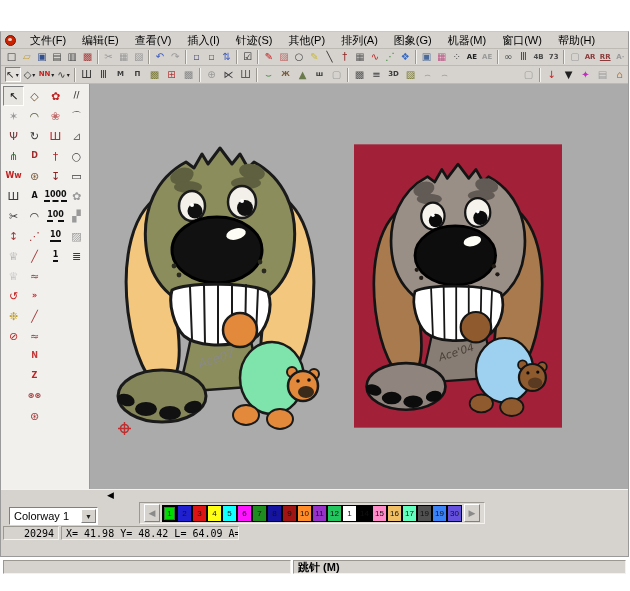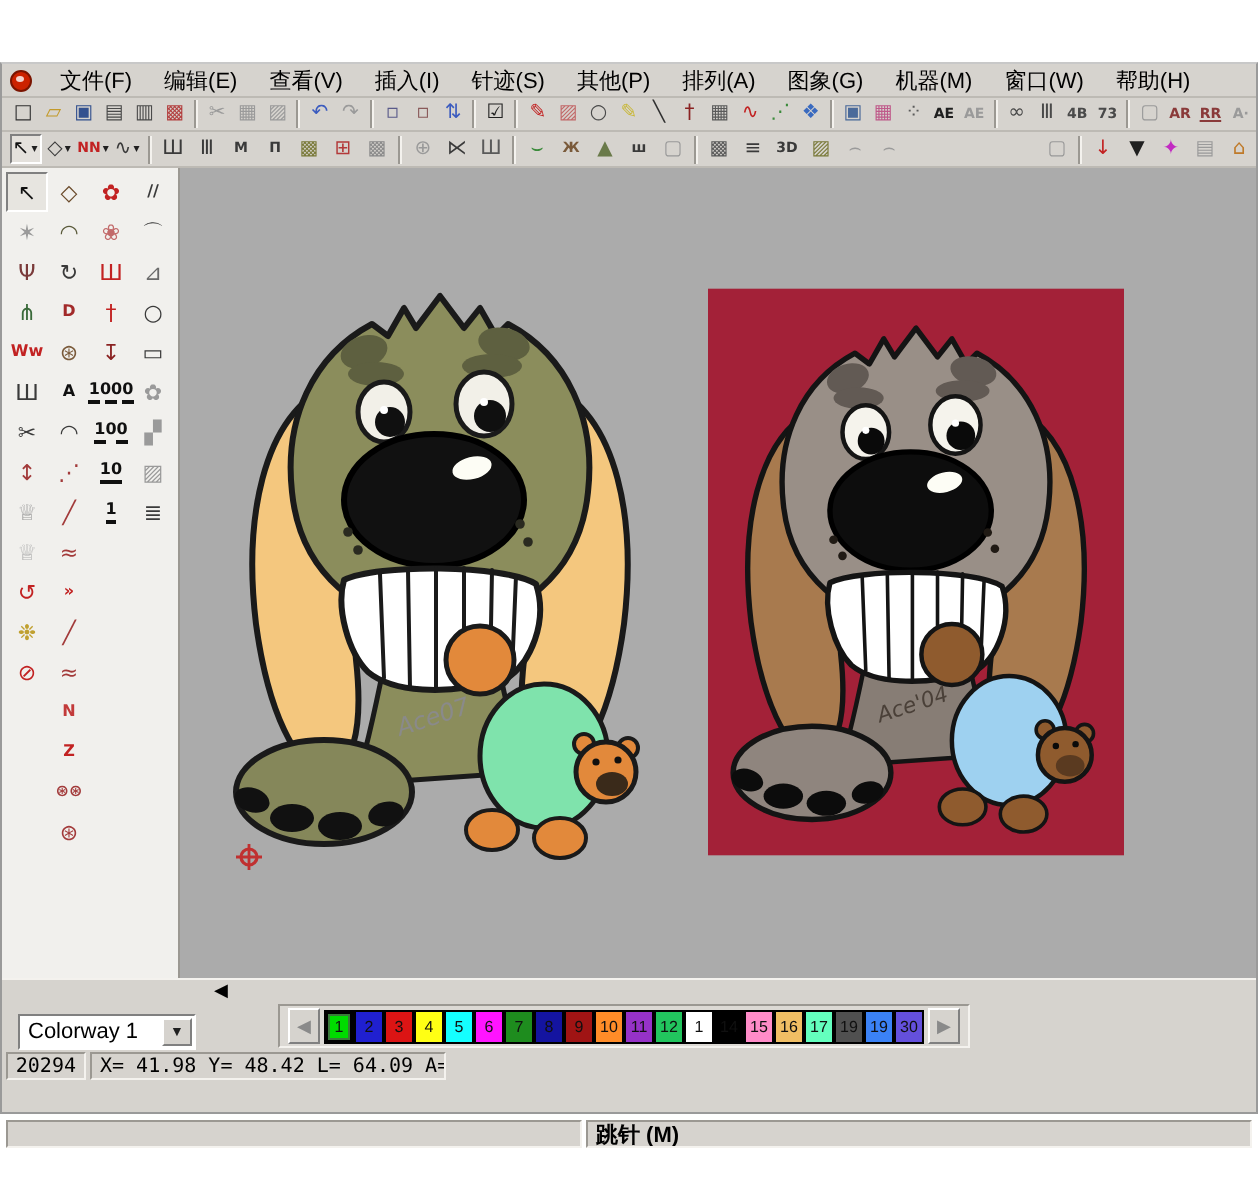--- a/index.html
+++ b/index.html
@@ -75,21 +75,21 @@
   .swatch { width:15px; height:17px; border:1px solid #000; margin:0; display:flex; align-items:center; justify-content:center;
             font-size:8px; color:#101010; padding:0; cursor:default; font-family:"Liberation Sans",sans-serif; }
   .swatch.selected { border:2px solid #000; box-shadow:0 0 0 1px #3a7a3a inset; }
   
   .statusrow { position:absolute; left:0; width:100%; height:16px; display:flex; padding:1px 2px; gap:2px;
                font-family:"DejaVu Sans Mono", monospace; font-size:10px; }
   #status1 { top:493px; }
   #status2 { top:527px; }
   .scell { border:1px solid; border-color:#9b9892 #f4f2ee #f4f2ee #9b9892; background:#D6D3CE;
            display:flex; align-items:center; padding:0 4px; white-space:nowrap; overflow:hidden; }
-  .c-counter { width:40px; justify-content:flex-end; }
+  .c-counter { width:56px; justify-content:flex-end; }
   .c-coords { width:178px; }
   .c-stitch { flex:1; }
   .c-left2 { width:288px; }
   .c-mode { flex:1; font-weight:bold; font-family:"Liberation Sans",sans-serif; font-size:11px; }
 </style>
 </head>
 <body>
 
 <div class="window">
 

